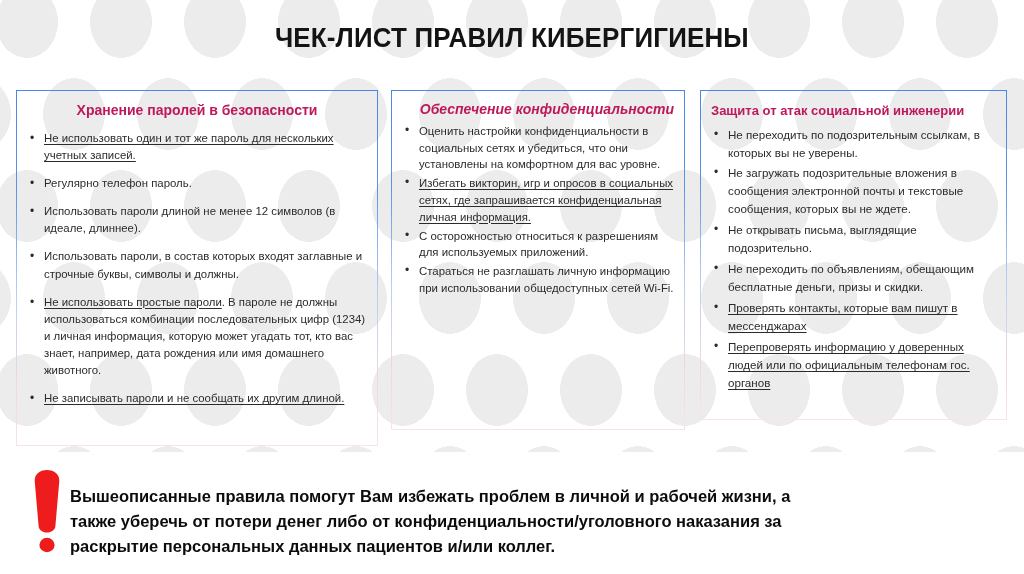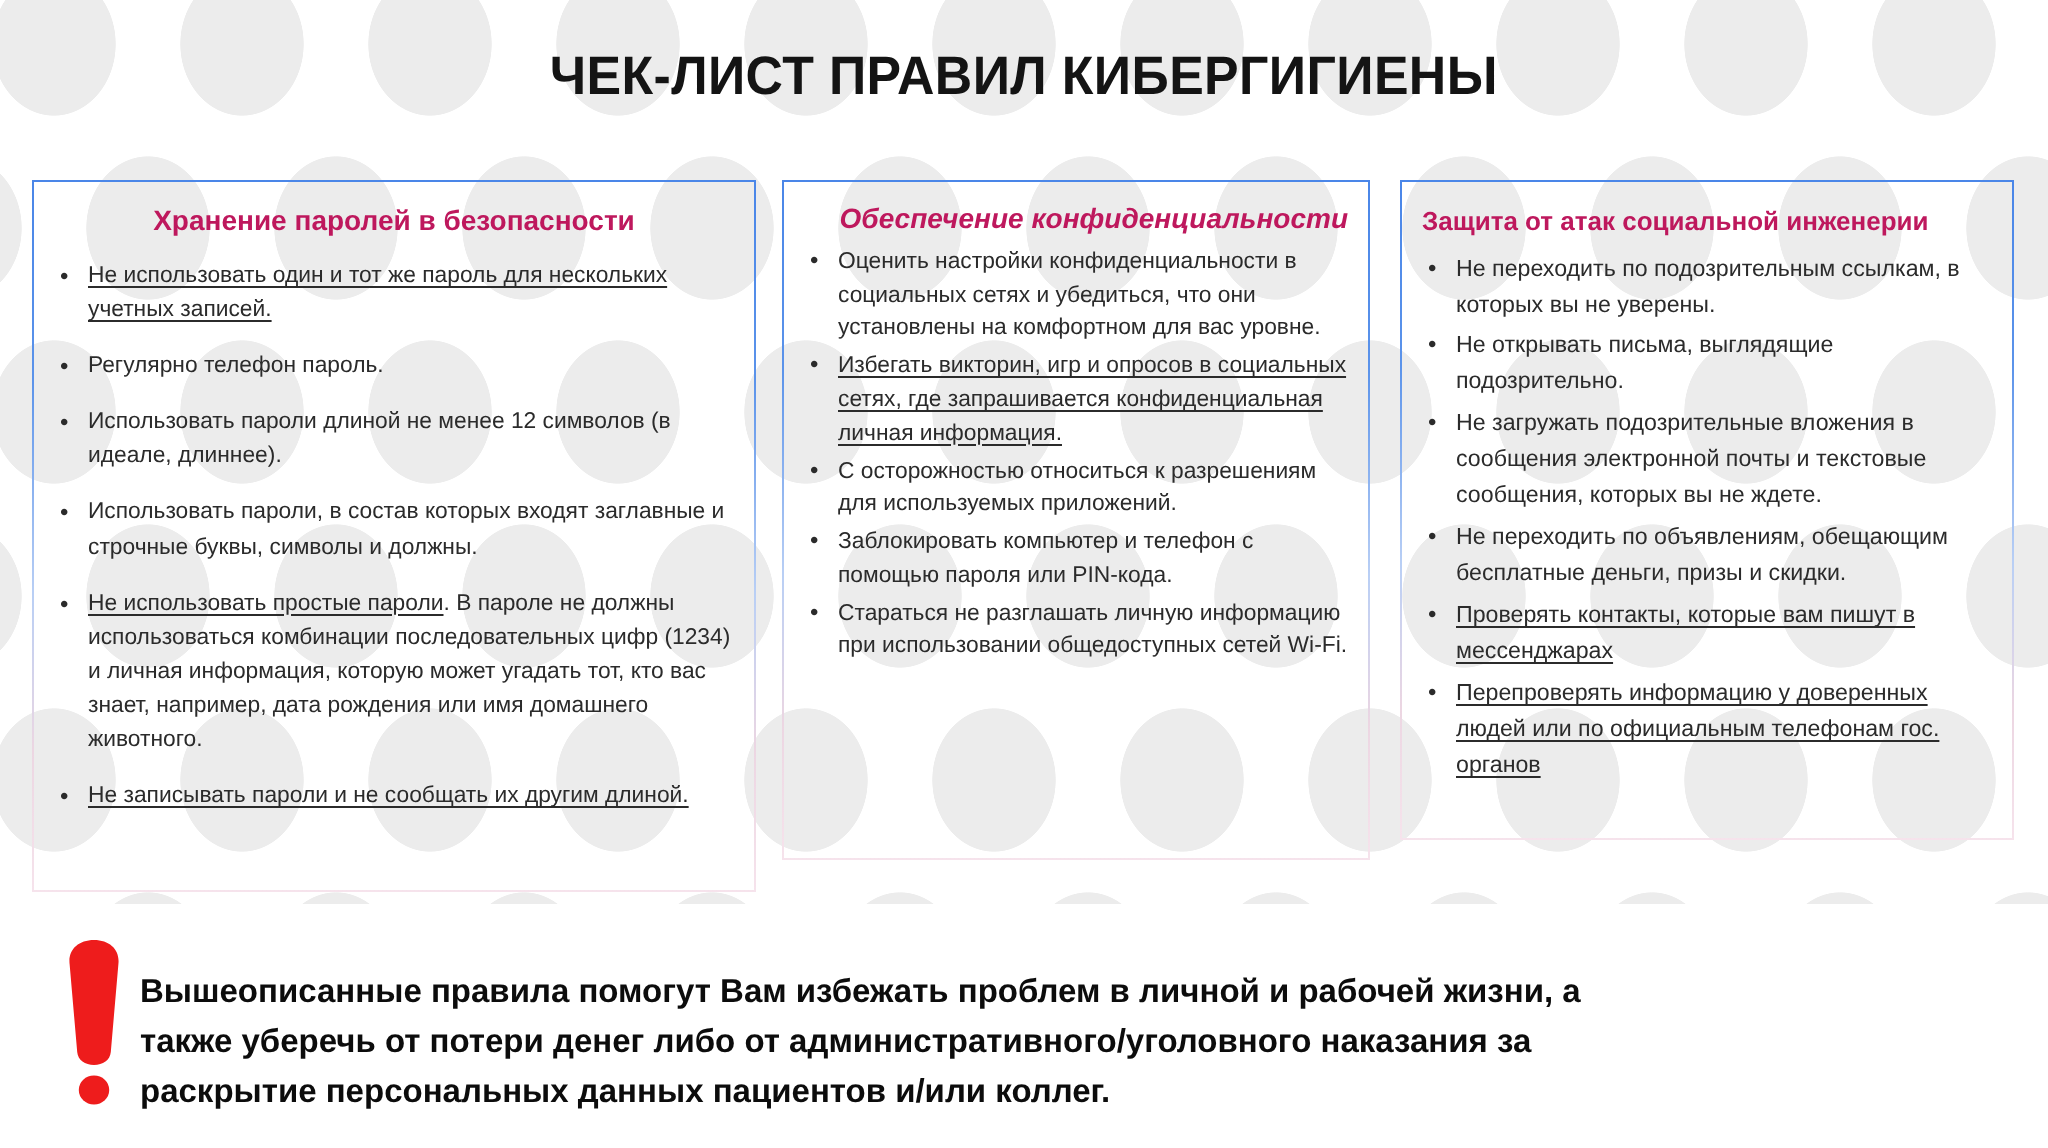--- a/index.html
+++ b/index.html
@@ -134,41 +134,40 @@
       <li><span class="u">Не записывать пароли и не сообщать их другим длиной.</span></li>
     </ul>
   </section>
 
   <section class="col col-2">
     <h2>Обеспечение конфиденциальности</h2>
     <ul class="bullets">
       <li><span>Оценить настройки конфиденциальности в социальных сетях и убедиться, что они установлены на комфортном для вас уровне.</span></li>
       <li><span class="u">Избегать викторин, игр и опросов в социальных сетях, где запрашивается конфиденциальная личная информация.</span></li>
       <li><span>С осторожностью относиться к разрешениям для используемых приложений.</span></li>
-      <li><span>Заблокировать компьютер и телефон с помощью пароля или PIN-кода.</span></li>
       <li><span>Стараться не разглашать личную информацию при использовании общедоступных сетей Wi-Fi.</span></li>
     </ul>
   </section>
 
   <section class="col col-3">
     <h2>Защита от атак социальной инженерии</h2>
     <ul class="bullets">
       <li><span>Не переходить по подозрительным ссылкам, в которых вы не уверены.</span></li>
+      <li><span>Не загружать подозрительные вложения в сообщения электронной почты и текстовые сообщения, которых вы не ждете.</span></li>
       <li><span>Не открывать письма, выглядящие подозрительно.</span></li>
-      <li><span>Не загружать подозрительные вложения в сообщения электронной почты и текстовые сообщения, которых вы не ждете.</span></li>
       <li><span>Не переходить по объявлениям, обещающим бесплатные деньги, призы и скидки.</span></li>
       <li><span class="u">Проверять контакты, которые вам пишут в мессенджарах</span></li>
       <li><span class="u">Перепроверять информацию у доверенных людей или по официальным телефонам гос. органов</span></li>
     </ul>
   </section>
 
   <div class="banner">
 
     <svg class="bang" viewBox="0 0 34 86">
       <path d="M17 2 C25 2 30 7 29.2 14 L25.4 58 C25.1 62 21.4 64.5 17 64.5 C12.6 64.5 8.9 62 8.6 58 L4.8 14 C4 7 9 2 17 2 Z" fill="#ee1c1c"></path>
       <ellipse cx="17" cy="77" rx="7.6" ry="7.2" fill="#ee1c1c"></ellipse>
     </svg>
 
-    <p class="banner-text">Вышеописанные правила помогут Вам избежать проблем в личной и рабочей жизни, а также уберечь от потери денег либо от административного/уголовного наказания за раскрытие персональных данных пациентов и/или коллег.</p>
+    <p class="banner-text">Вышеописанные правила помогут Вам избежать проблем в личной и рабочей жизни, а также уберечь от потери денег либо от конфиденциальности/уголовного наказания за раскрытие персональных данных пациентов и/или коллег.</p>
 
   </div>
 
 </div>
 
 </body></html>

